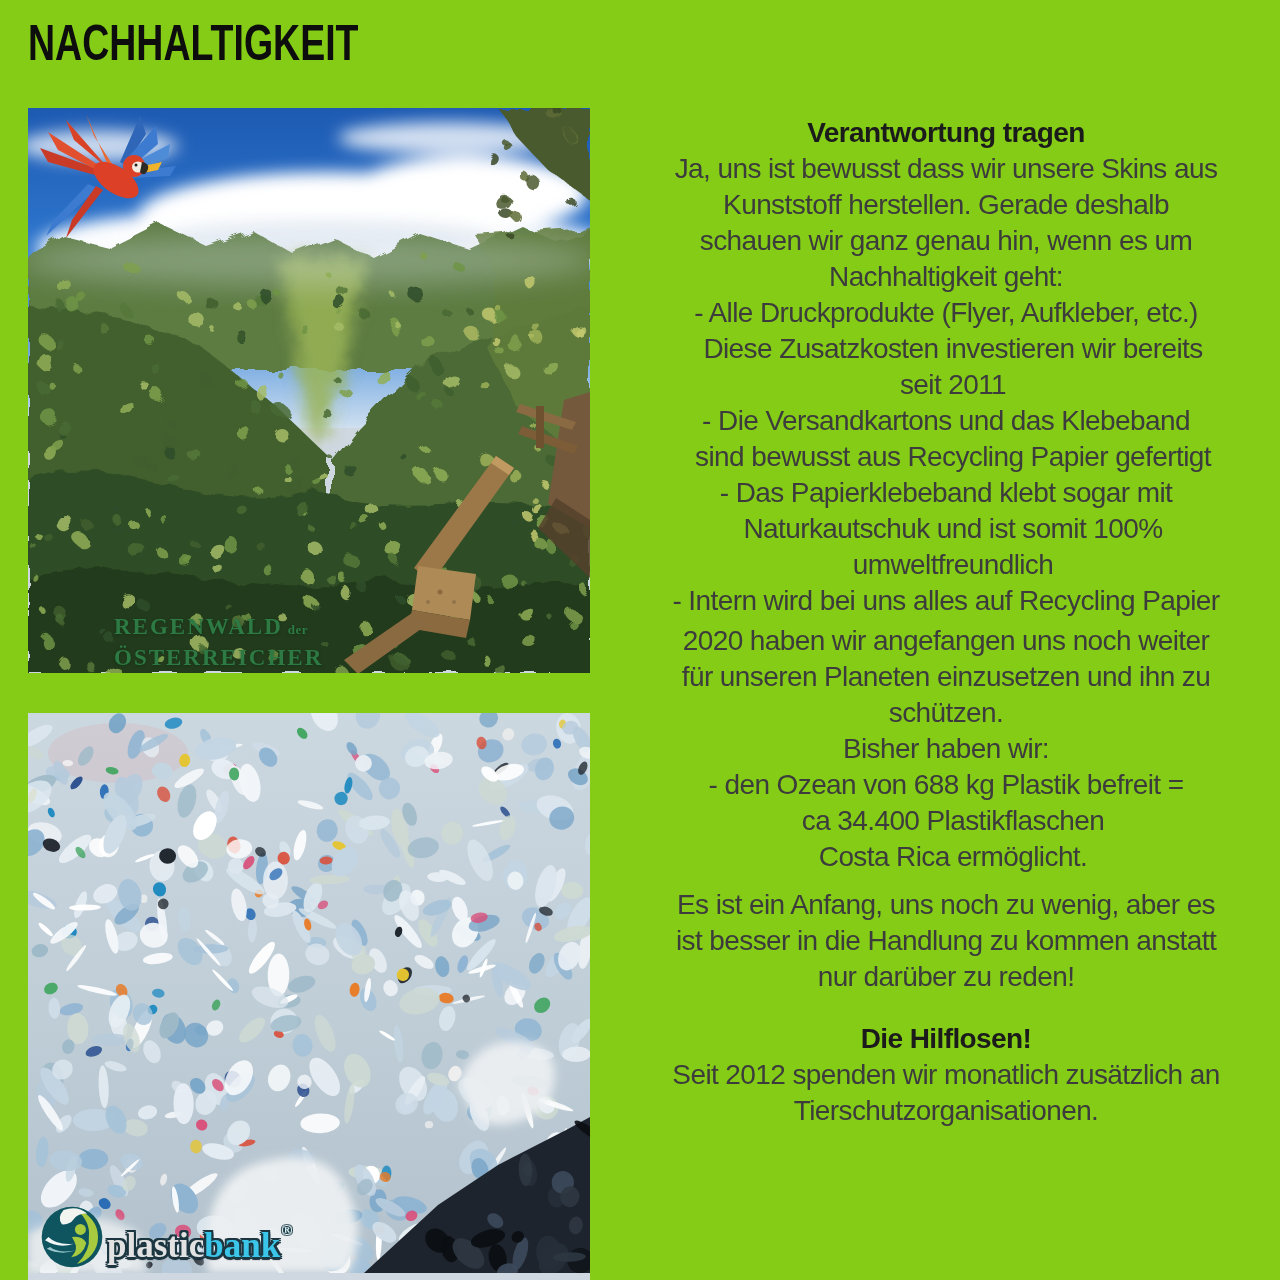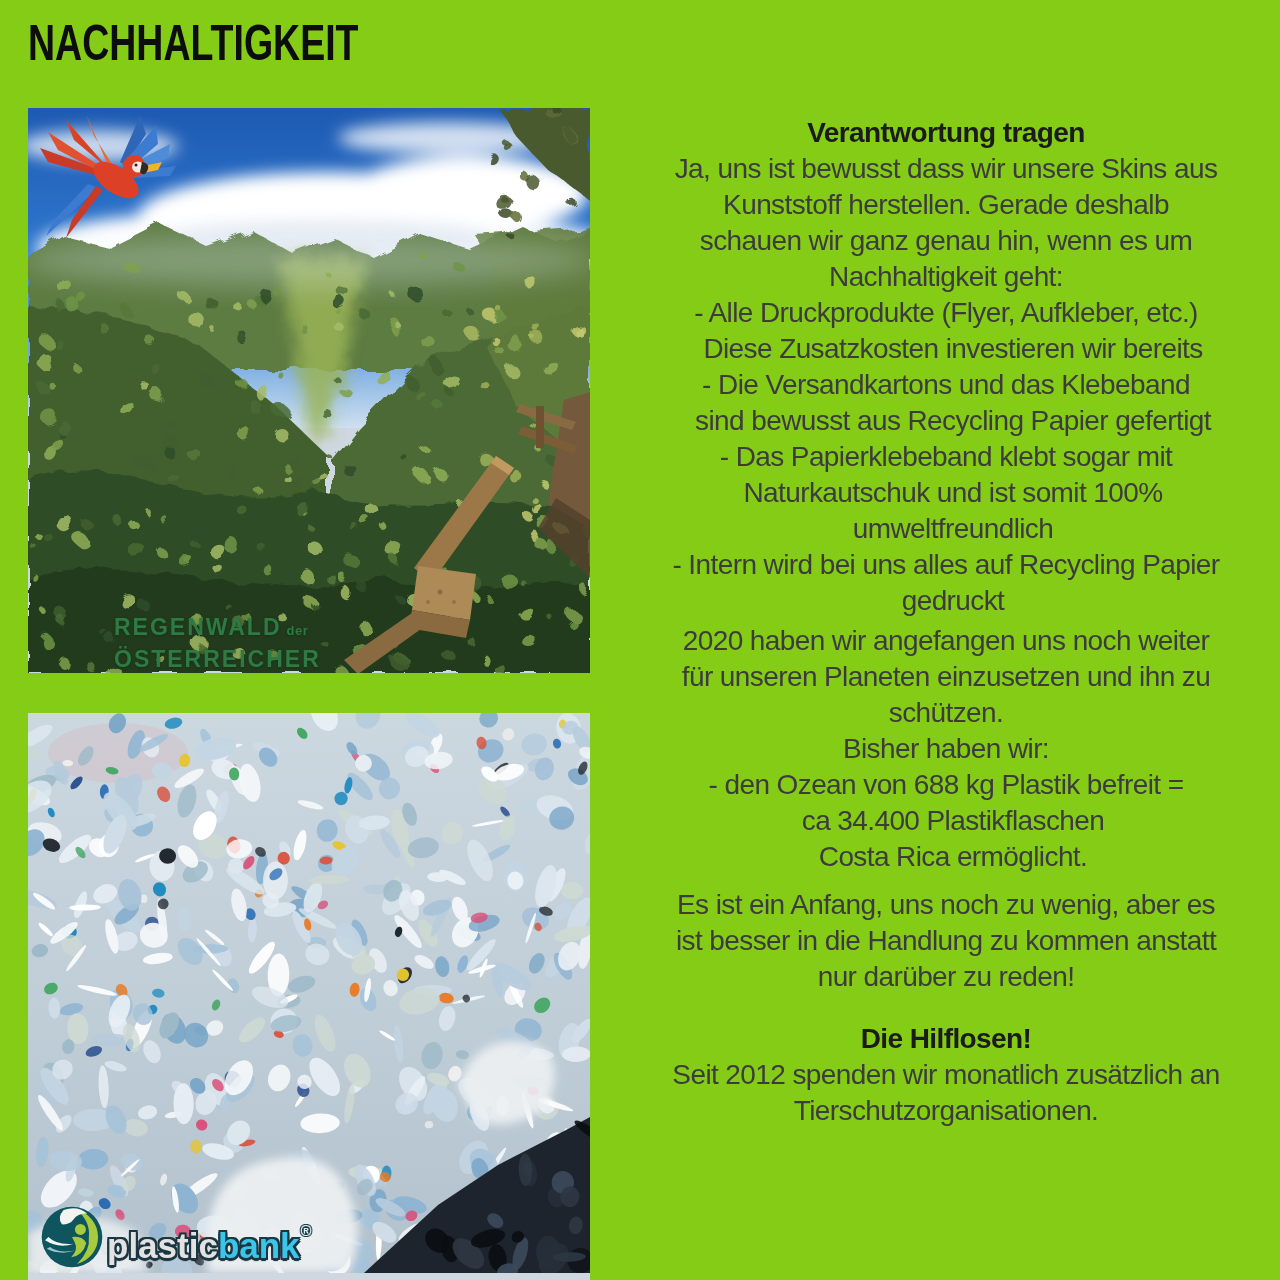--- a/index.html
+++ b/index.html
@@ -1,21 +1,21 @@
 <!DOCTYPE html>
 <html><head>
 <meta charset="utf-8">
 <style>
   *{margin:0;padding:0;box-sizing:border-box}
   html,body{background:#ffffff}
   .page{position:relative;width:1280px;height:1280px;background:#84cc16;overflow:hidden;
         font-family:"Liberation Sans","DejaVu Sans",sans-serif;}
   .title{position:absolute;left:28px;top:14px;font-size:50px;font-weight:700;color:#0d0d0d;
          white-space:nowrap;transform:scaleX(.75);transform-origin:left top;}
-  .photo{position:absolute;overflow:hidden;background:#cfd8e0;}
+  .photo{position:absolute;overflow:hidden;background:#cfd8e0;font-family:Liberation Serif, serif;}
   .photo > svg{position:absolute;left:0;top:0;}
   #photo-rainforest{left:28px;top:108px;width:562px;height:565px;}
   #photo-plastic{left:28px;top:691px;width:562px;height:616px;margin-top:22px;}
 
   .textcol{position:absolute;left:615px;top:115px;width:662px;color:#3c3c3c;
            font-size:28px;line-height:36px;letter-spacing:-0.6px;text-align:center;}
   .h{font-size:28px;line-height:36px;font-weight:700;color:#1b1b1b;}
   .h:empty{display:none}
   .ln{white-space:nowrap}
   .ind{padding-left:14px}
@@ -912,27 +912,27 @@
   <div class="textcol">
     <section>
       <h2 class="h">Verantwortung tragen</h2>
       <div>
           <div class="ln">Ja, uns ist bewusst dass wir unsere Skins aus</div>
           <div class="ln">Kunststoff herstellen. Gerade deshalb</div>
           <div class="ln">schauen wir ganz genau hin, wenn es um</div>
           <div class="ln">Nachhaltigkeit geht:</div>
           <div class="ln">- Alle Druckprodukte (Flyer, Aufkleber, etc.)</div>
           <div class="ln ind">Diese Zusatzkosten investieren wir bereits</div>
+          <div class="ln ind">seit 2011</div>
           <div class="ln">- Die Versandkartons und das Klebeband</div>
           <div class="ln ind">sind bewusst aus Recycling Papier gefertigt</div>
           <div class="ln">- Das Papierklebeband klebt sogar mit</div>
           <div class="ln ind">Naturkautschuk und ist somit 100%</div>
           <div class="ln ind">umweltfreundlich</div>
           <div class="ln">- Intern wird bei uns alles auf Recycling Papier</div>
-          <div class="ln ind">gedruckt</div>
         </div>
     </section>
     <section class="gap-s">
       <div>
           <div class="ln">2020 haben wir angefangen uns noch weiter</div>
           <div class="ln">für unseren Planeten einzusetzen und ihn zu</div>
           <div class="ln">schützen.</div>
           <div class="ln">Bisher haben wir:</div>
           <div class="ln">- den Ozean von 688 kg Plastik befreit =</div>
           <div class="ln ind">ca 34.400 Plastikflaschen</div>

